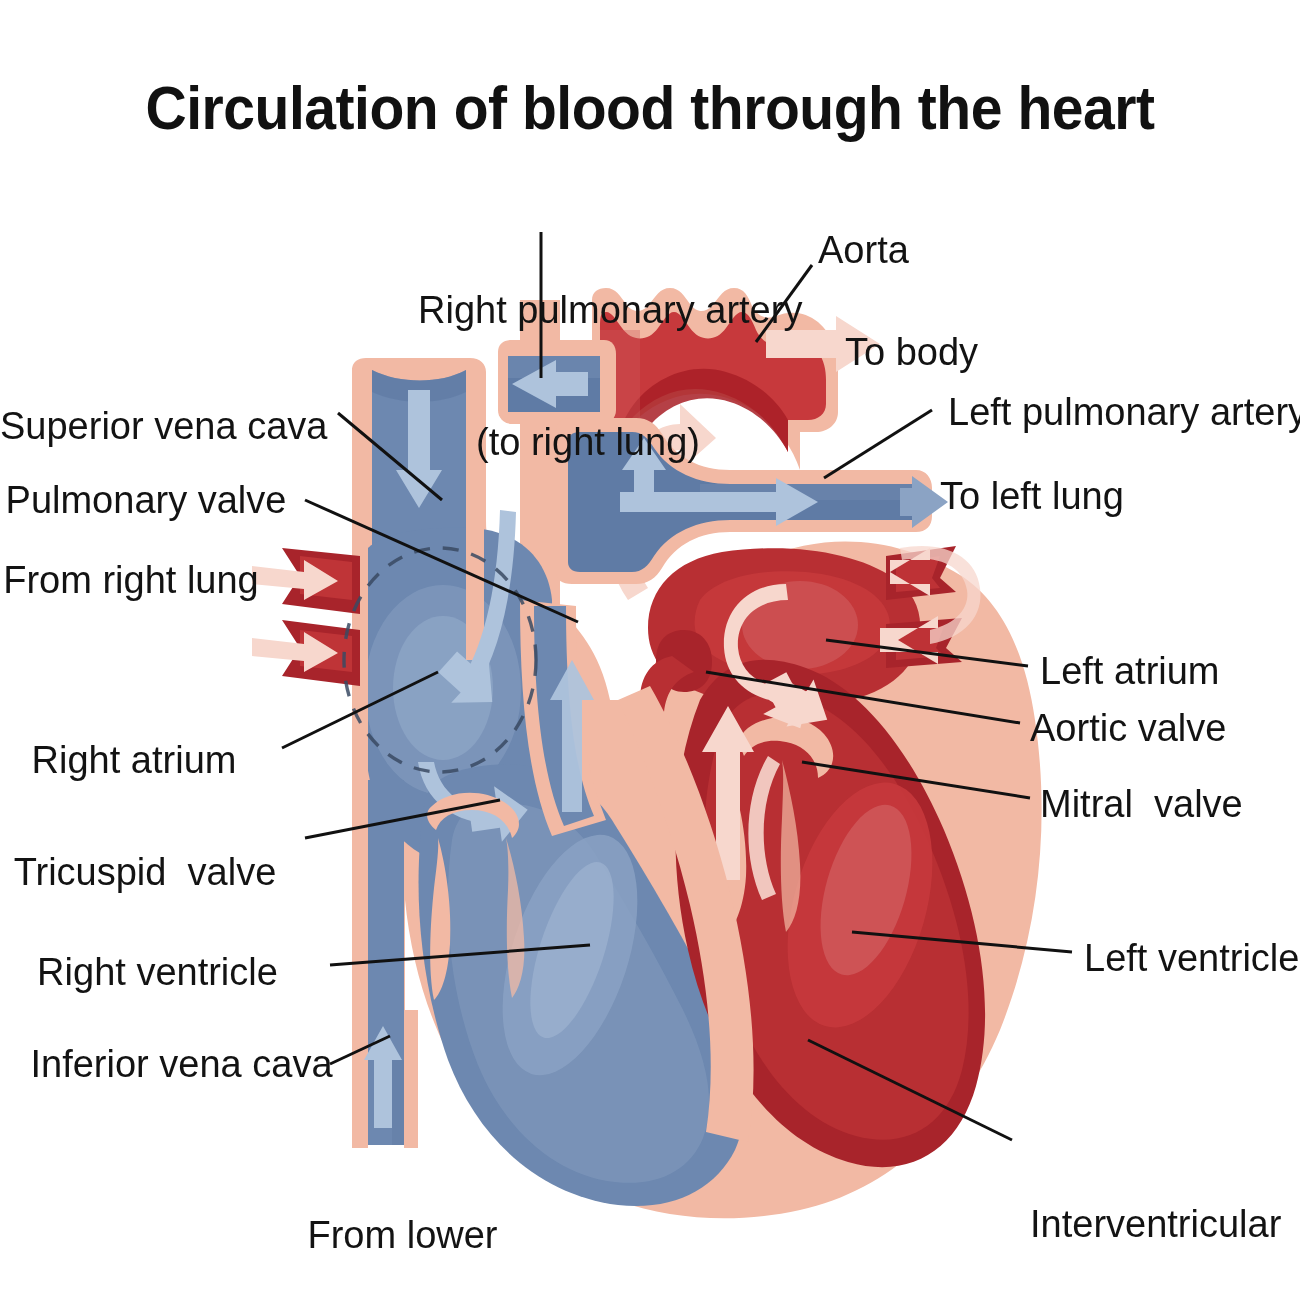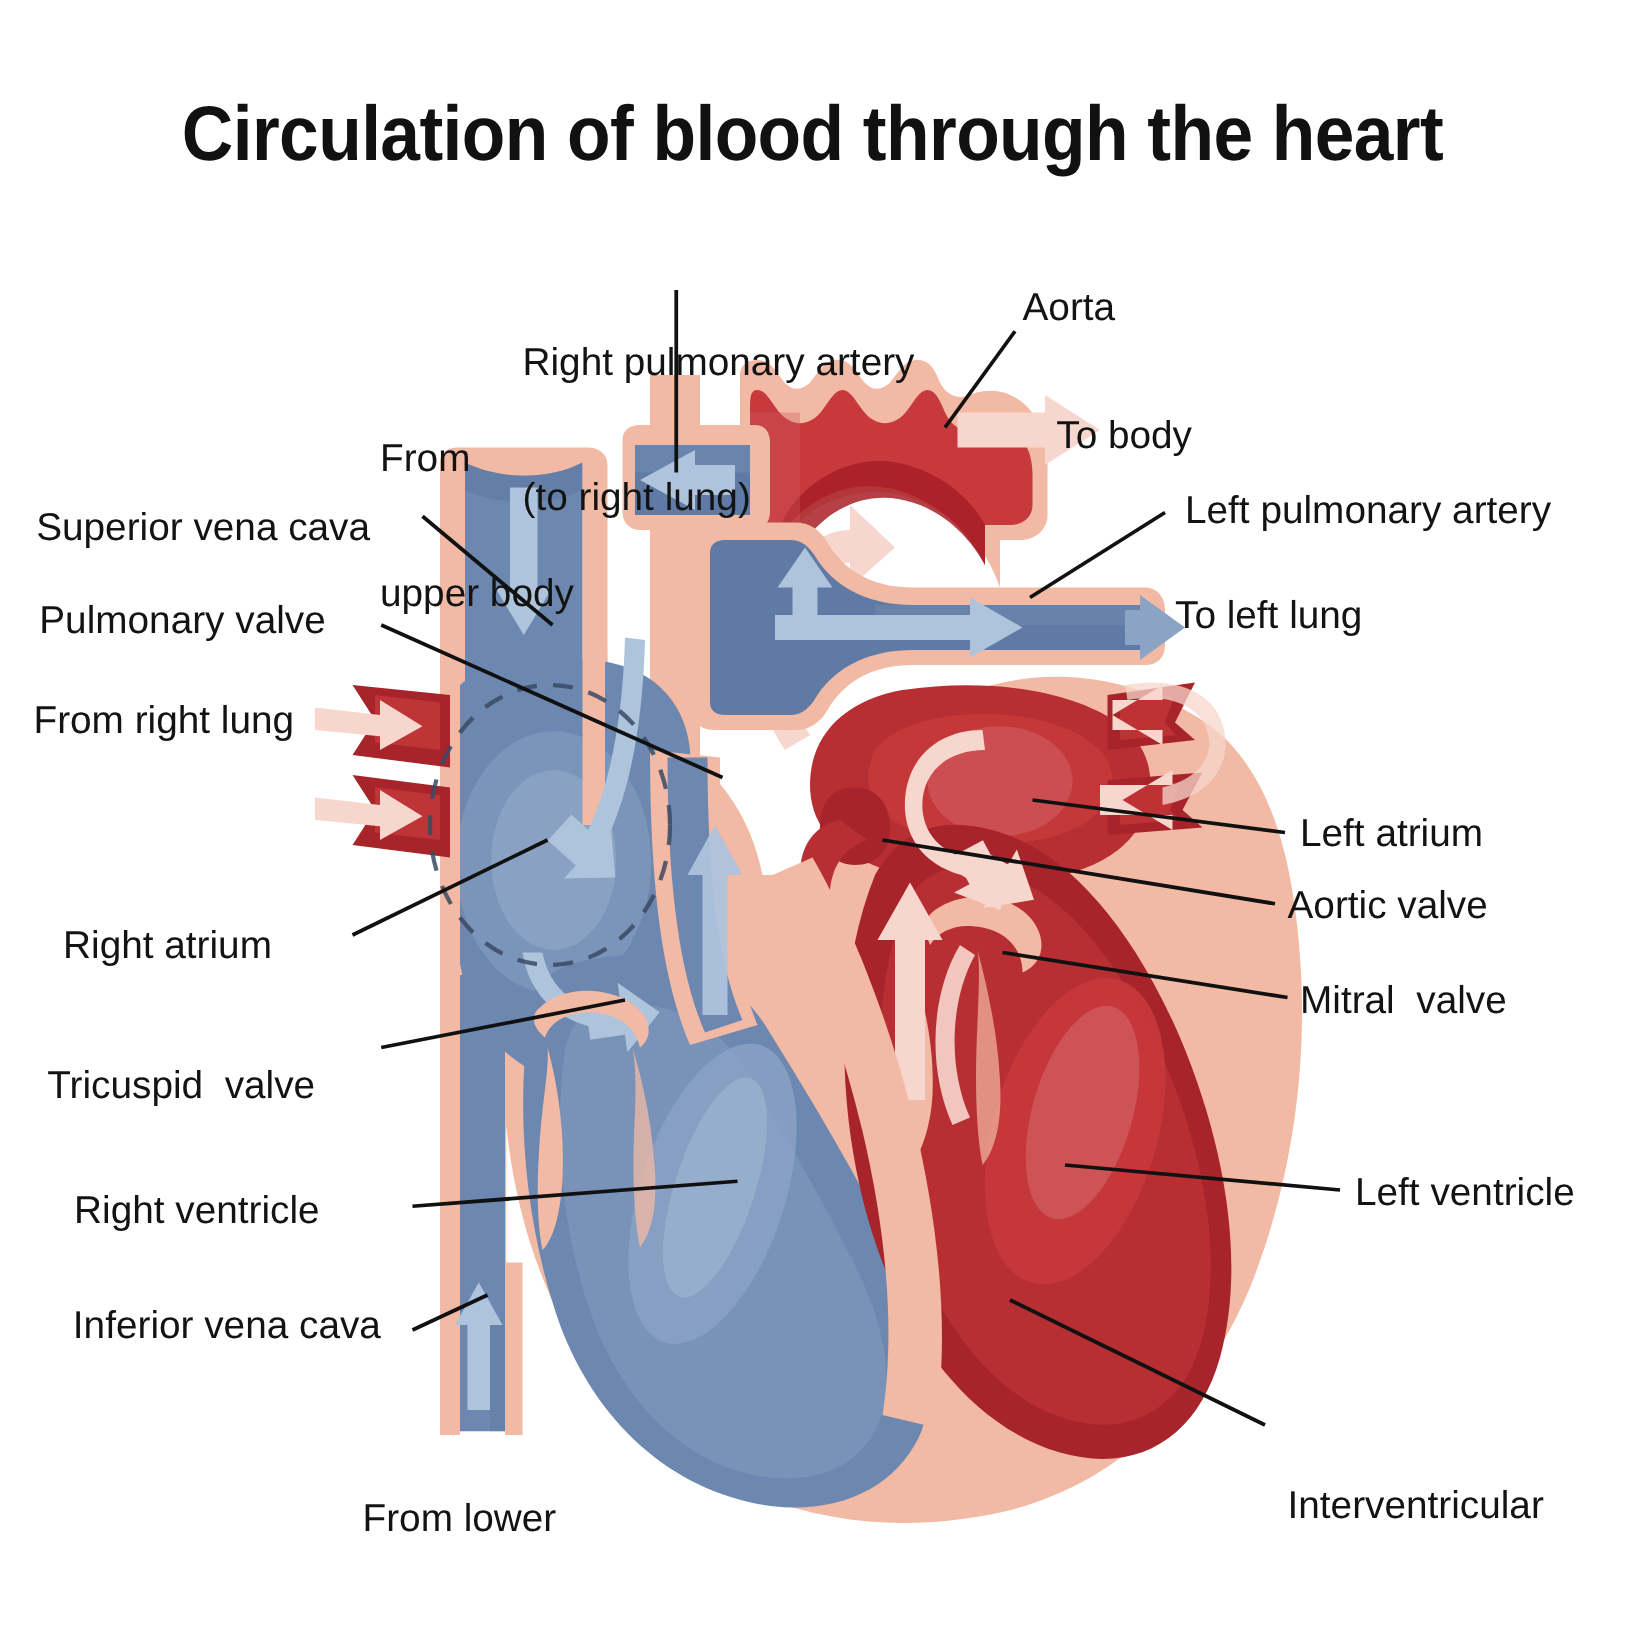--- a/index.html
+++ b/index.html
@@ -39,26 +39,26 @@
     position: absolute;
     left: 0;
     top: 0;
     width: 1300px;
     height: 1300px;
     display: block;
   }
   .lbl {
     position: absolute;
     font-family: "Liberation Sans", sans-serif;
-    font-size: 31px;
+    font-size: 38px;
     line-height: 1.16;
     color: #131313;
     white-space: pre;
   }
-  .lbl.ctr { }
+  .lbl.ctr { text-align: center; }
   .lbl.rt  { text-align: center; }
   .lbl.lf  { text-align: left; }
 </style>
 </head>
 <body>
 
 <div id="stage">
 
   <div id="diagram-title">Circulation of blood through the heart</div>
 
@@ -475,24 +475,20 @@
 
   <div class="lbl ctr" style="left:418px; top:200px; width:340px;">
     <div>Right pulmonary artery</div>
     <div>(to right lung)</div>
   </div>
 
   <div class="lbl lf" style="left:818px; top:228px;">Aorta</div>
 
   <div class="lbl lf" style="left:845px; top:330px;">To body</div>
 
-  <div class="lbl ctr" style="left:304px; top:277px; width:220px;">
-    <div>From</div>
-    <div>upper body</div>
-  </div>
 
   <div class="lbl rt" style="left:0px; top:404px; width:325px;">Superior vena cava</div>
 
   <div class="lbl rt" style="left:0px; top:478px; width:292px;">Pulmonary valve</div>
 
   <div class="lbl rt" style="left:0px; top:558px; width:262px;">From right lung</div>
 
   <div class="lbl lf" style="left:948px; top:390px;text-align:right;">Left pulmonary artery</div>
 
   <div class="lbl lf" style="left:940px; top:474px;">To left lung</div>

